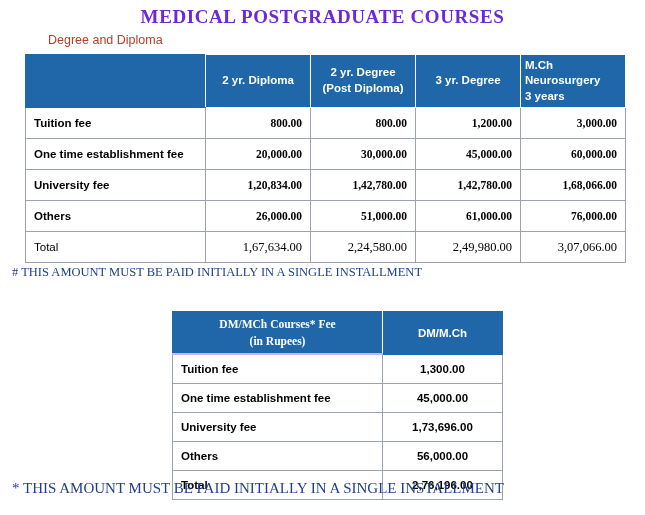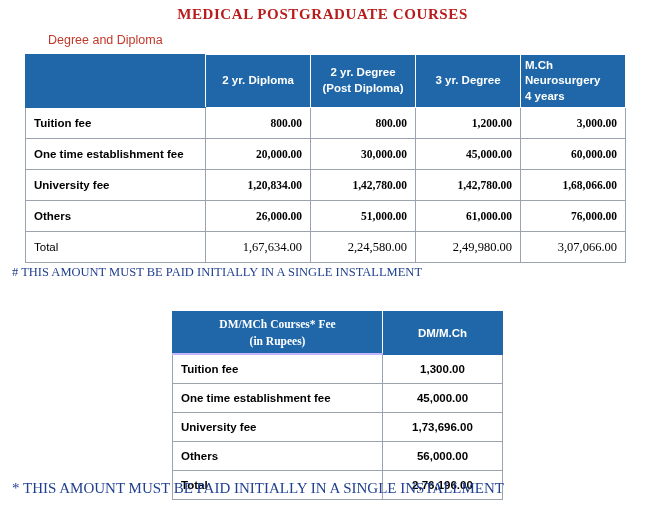--- a/index.html
+++ b/index.html
@@ -13,24 +13,24 @@
     font-family: "Liberation Serif", serif;
     position: relative;
     overflow: hidden;
   }
   .page-title {
     position: absolute;
     top: 6px;
     left: 0;
     width: 645px;
     text-align: center;
-    color: #b91c1c;
-    font-family: "Liberation Serif", serif;
-    font-weight: bold;
-    font-size: 15px;
+    color: #6d28d9;
+    font-family: "Liberation Serif", serif;
+    font-weight: bold;
+    font-size: 19px;
     letter-spacing: 0.6px;
   }
   .subtitle {
     position: absolute;
     top: 33px;
     left: 12px;
     color: #c0392b;
     font-family: "Liberation Sans", sans-serif;
     font-size: 12.5px;
     margin-left: 36px;
@@ -180,21 +180,21 @@
         </th>
         <th>
           <span>2 yr. Degree</span><br>
           <span>(Post Diploma)</span>
         </th>
         <th>
           <span>3 yr. Degree</span>
         </th>
         <th class="last">
           <span>M.Ch Neurosurgery</span><br>
-          <span>4 years</span>
+          <span>3 years</span>
         </th>
       </tr>
     </thead>
     <tbody>
       <tr>
         <td class="label">Tuition fee</td>
         <td class="num">800.00</td>
         <td class="num">800.00</td>
         <td class="num">1,200.00</td>
         <td class="num">3,000.00</td>

